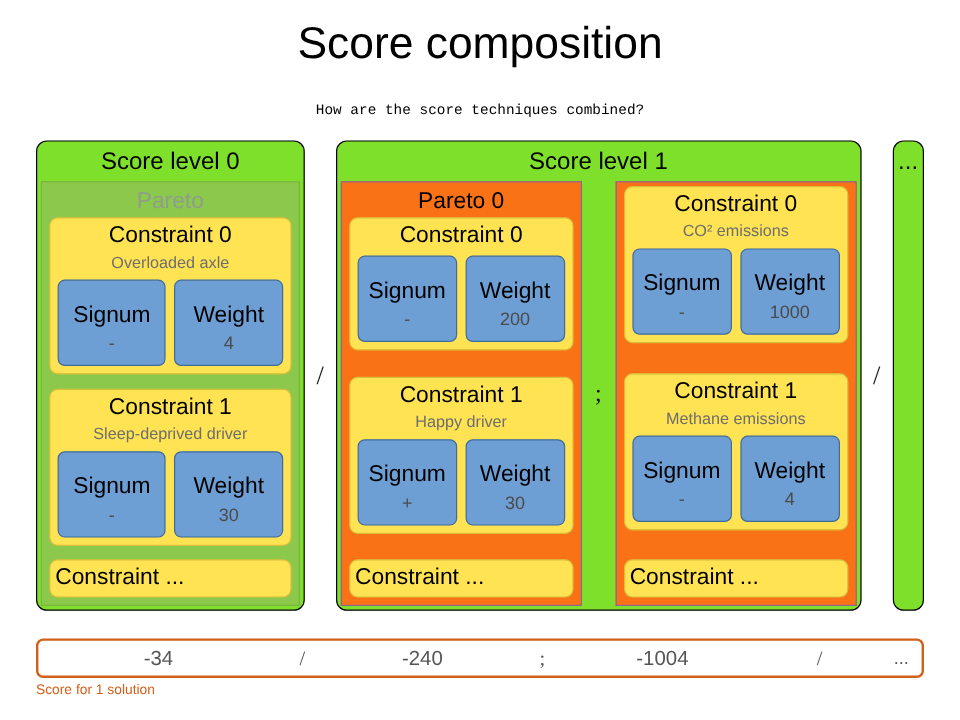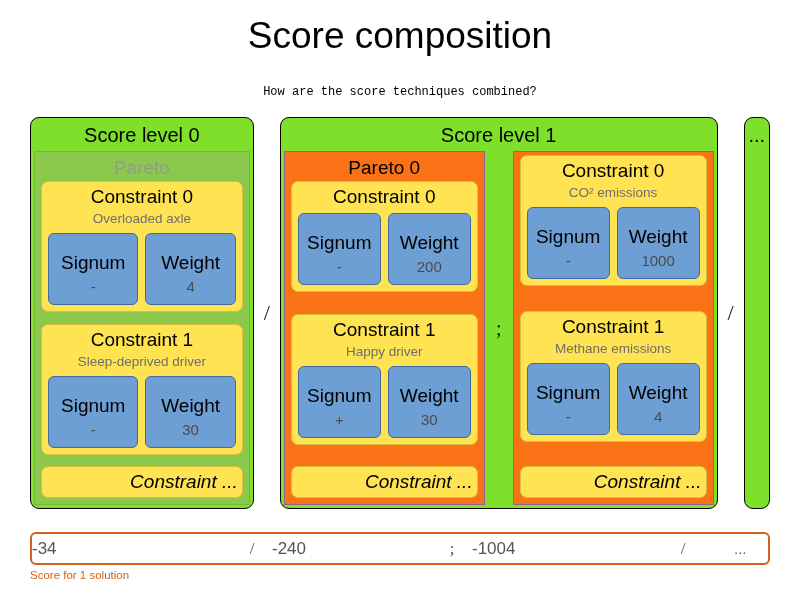--- a/index.html
+++ b/index.html
@@ -176,26 +176,25 @@
     font-size: 15px;
     line-height: 24px;
     color: #4b4b4b;
     white-space: nowrap;
   }
   
   .constraint-more {
     background: #FFE352;
     border: 1px solid #d9bf3a;
     border-radius: 7px;
-    text-align: right;
+    text-align: left;
     font-size: 19px;
     line-height: 30px;
     color: #000000;
     padding: 0 4px;
-    font-style: italic;
   }
 
   
   .separator {
     width: 26px;
     display: flex;
     align-items: center;
     justify-content: center;
     font-size: 22px;
     color: #1a1a1a;
@@ -223,20 +222,21 @@
   #score-bar {
     border: 2px solid #D2601B;
     border-radius: 6px;
     height: 33px;
     display: flex;
     align-items: center;
     box-sizing: border-box;
     background: #ffffff;
   }
   .score-cell {
+    text-align: center;
     font-size: 17px;
     color: #555555;
     white-space: nowrap;
   }
   .score-sep {
     text-align: center;
     font-size: 17px;
     color: #555555;
     width: 40px;
     flex-shrink: 0;

